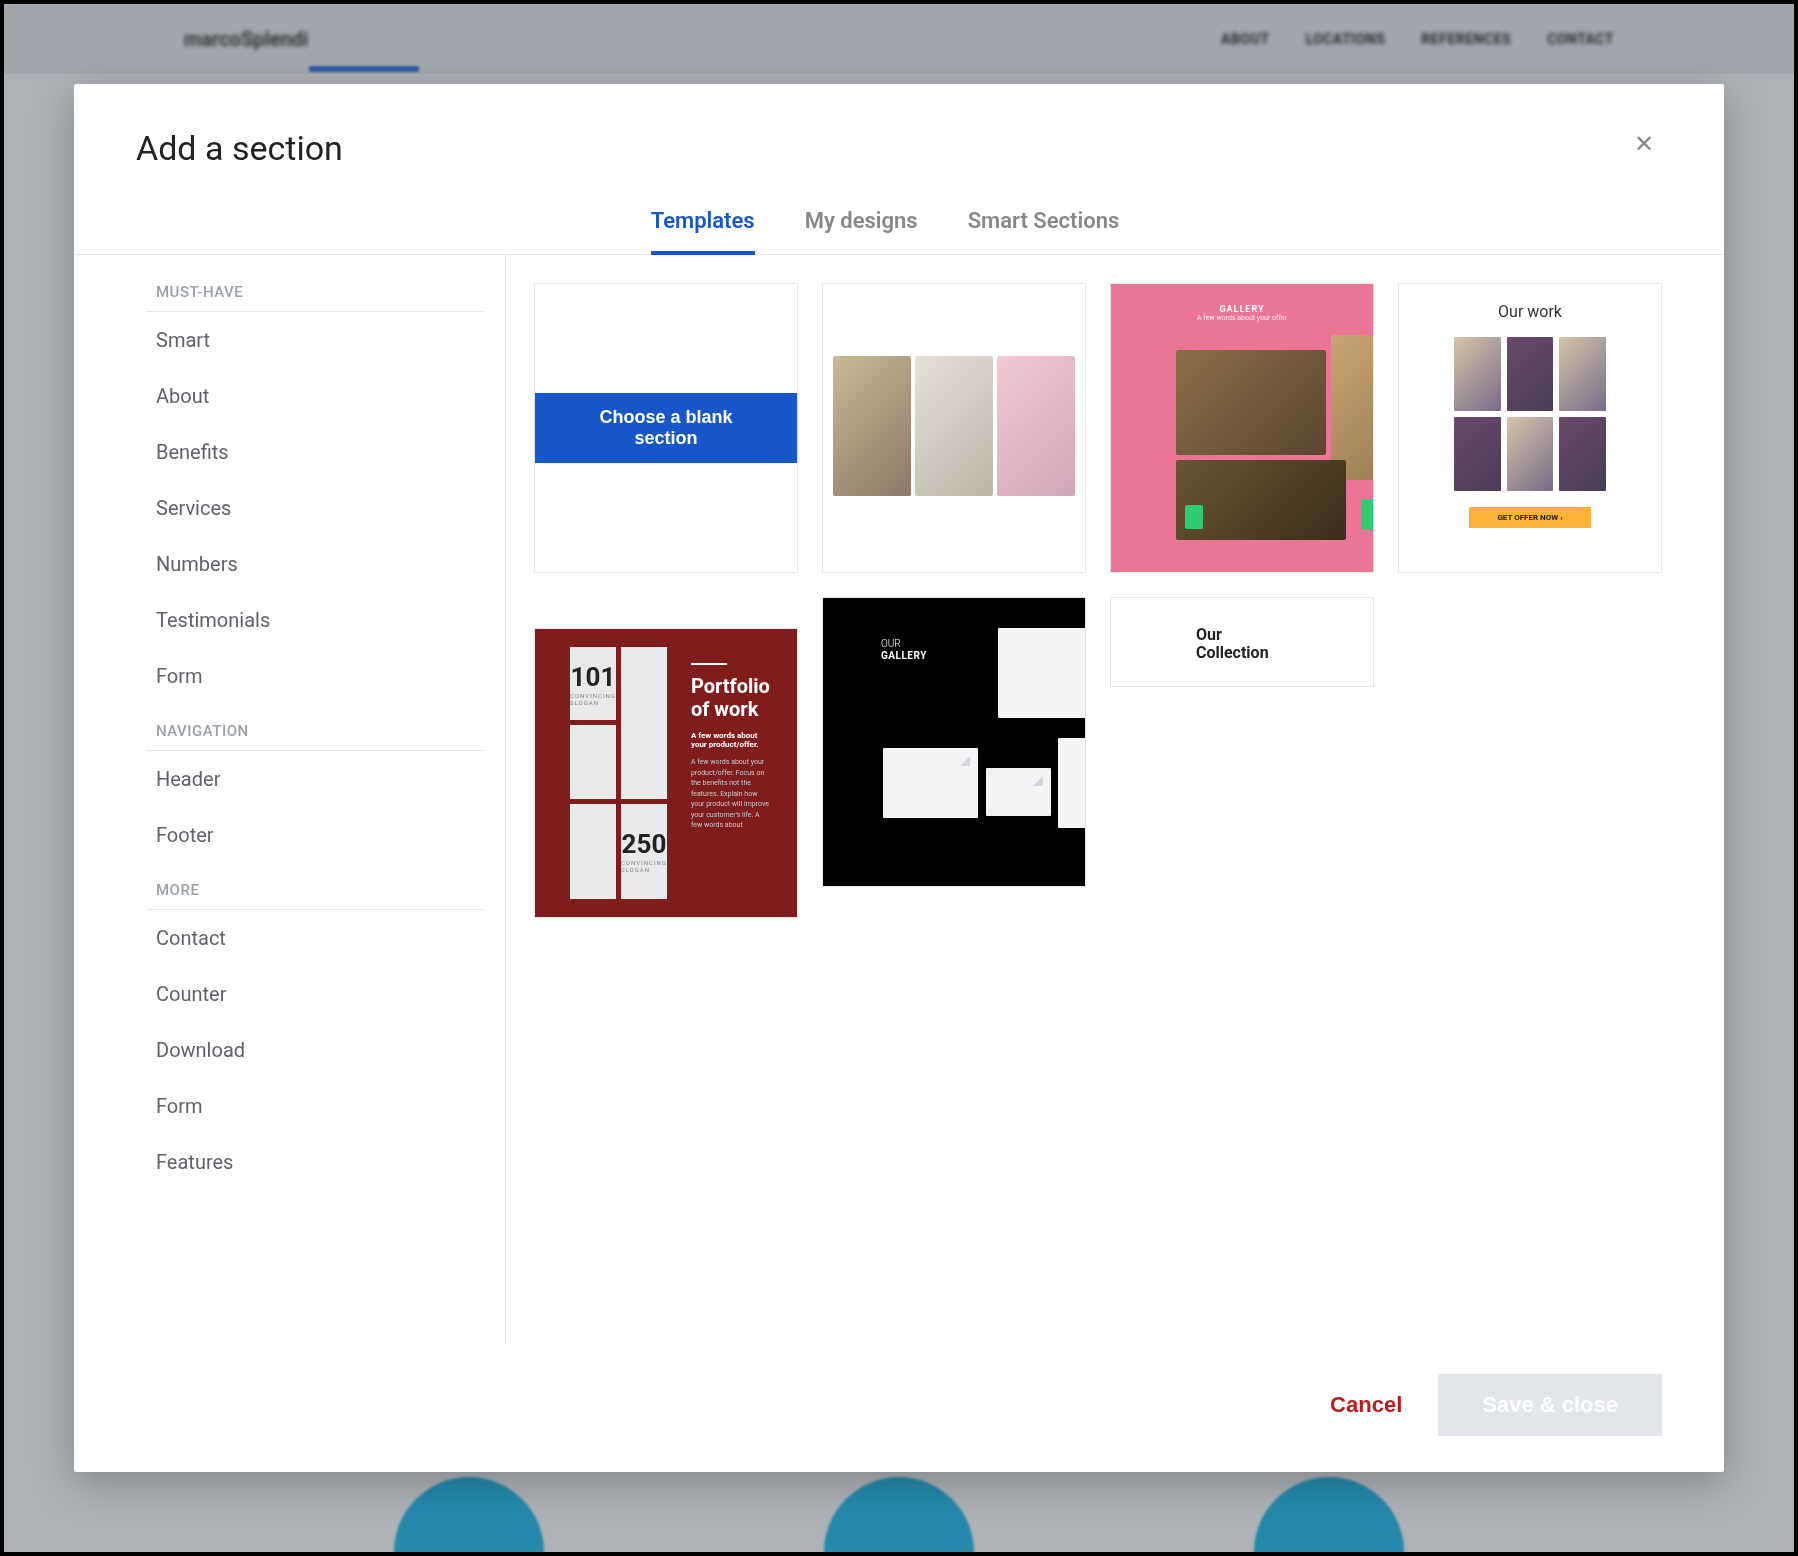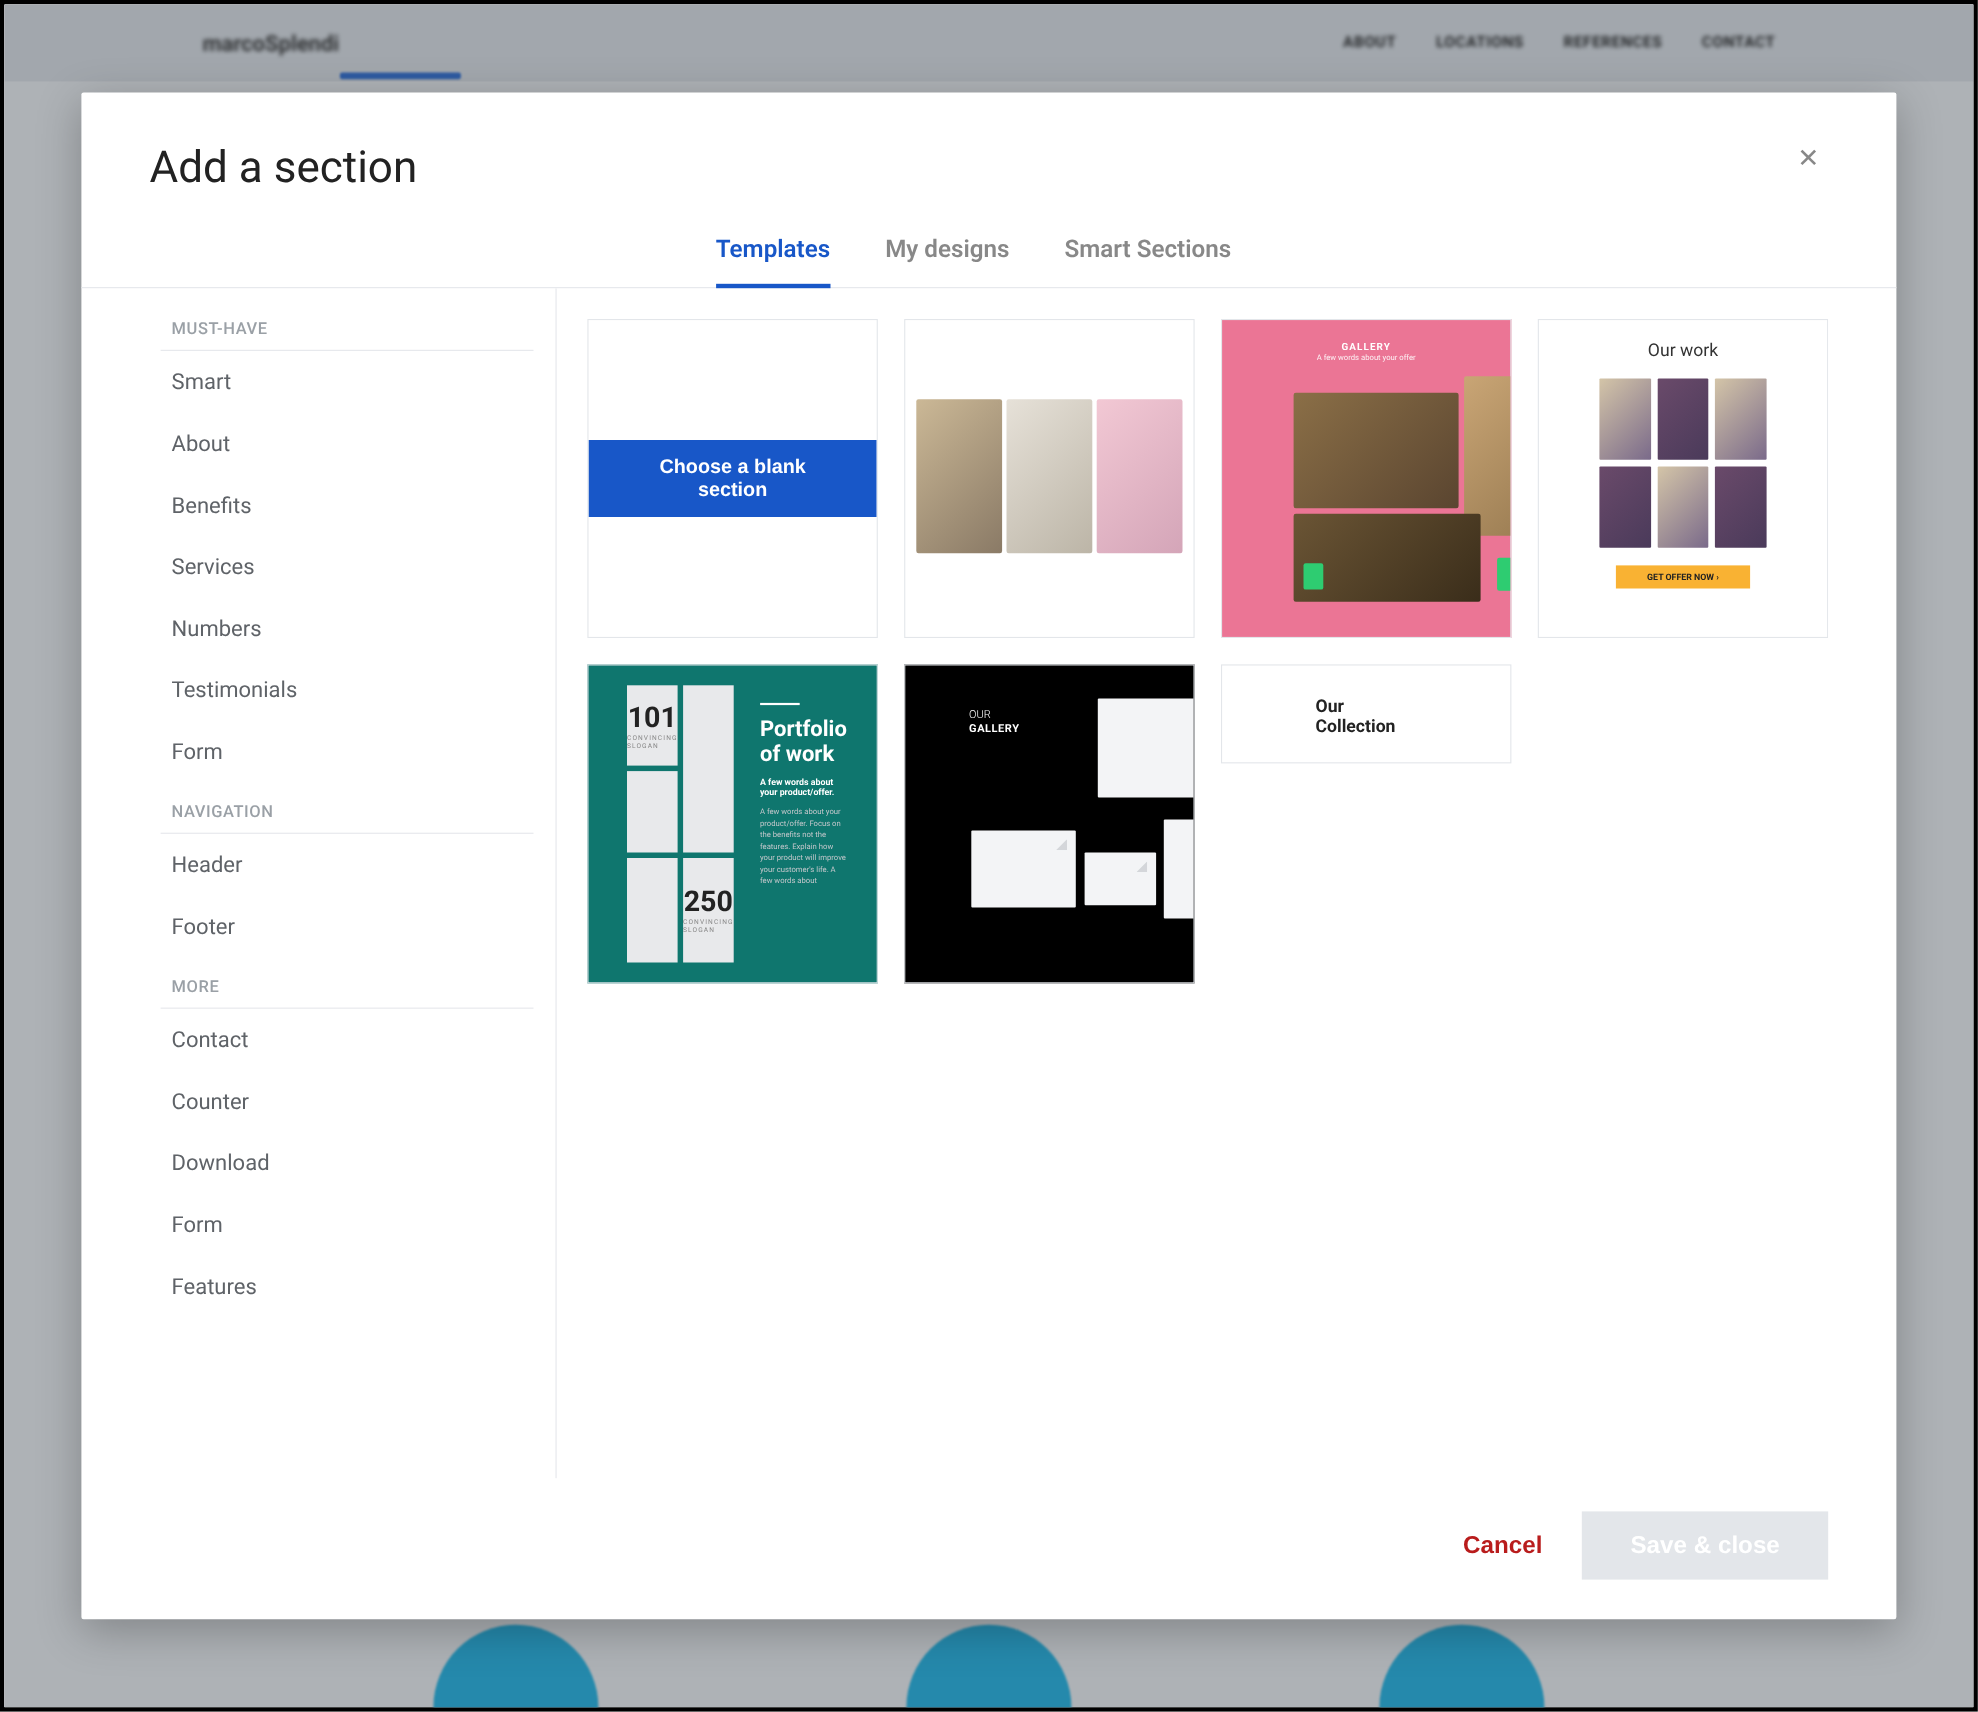--- a/index.html
+++ b/index.html
@@ -15,21 +15,21 @@
 .bg-middle { flex: 1; background: #f2f4f7; }
 .bg-icons { position: absolute; bottom: 0; left: 0; right: 0; height: 120px; display: flex; justify-content: space-around; align-items: flex-end; padding: 0 250px; }
 .bg-icon { width: 150px; height: 150px; background: #1fb6e8; border-radius: 50%; transform: translateY(50%); display: flex; align-items: center; justify-content: center; color: #fff; font-size: 56px; filter: blur(1px); }
 
 
 .overlay { position: absolute; inset: 0; background: rgba(50,55,60,0.35); display: flex; align-items: center; justify-content: center; padding: 80px 70px; }
 .modal { background: #fff; width: 100%; height: 100%; border-radius: 2px; display: flex; flex-direction: column; box-shadow: 0 10px 40px rgba(0,0,0,0.25); }
 
 
 .modal-header { padding: 44px 62px 0 62px; display: flex; align-items: flex-start; justify-content: space-between; }
-.modal-title { font-size: 40px; font-weight: 400; color: #222; }
+.modal-title { font-size: 34px; font-weight: 400; color: #222; }
 .close-btn { font-size: 24px; color: #888; cursor: pointer; padding: 4px 8px; line-height: 1; }
 
 
 .tabs { display: flex; gap: 50px; padding: 40px 90px 0 62px; border-bottom: 1px solid #e5e7eb; justify-content: center; }
 .tab { font-size: 22px; font-weight: 600; color: #888; padding-bottom: 18px; cursor: pointer; border-bottom: 4px solid transparent; margin-bottom: -1px; }
 .tab.active { color: #1857c8; border-bottom-color: #1857c8; }
 
 
 .modal-body { flex: 1; display: flex; overflow: hidden; padding: 0 62px; }
 .sidebar { width: 370px; border-right: 1px solid #e5e7eb; padding: 10px 20px 0 10px; overflow-y: auto; }
@@ -65,21 +65,21 @@
 
 
 .c4 { padding: 18px 55px; text-align: center; }
 .c4 .title { font-size: 16px; margin-bottom: 16px; color: #333; }
 .c4 .grid6 { display: grid; grid-template-columns: repeat(3,1fr); gap: 6px; margin-bottom: 14px; }
 .c4 .room { height: 74px; background: linear-gradient(135deg,#d4c5a8,#7a6a8a); border-radius: 1px; }
 .c4 .room.alt { background: linear-gradient(135deg,#6a4a6a,#4a3a5a); }
 .c4 .offer { display: inline-block; background: #f9b233; color: #222; font-size: 8px; font-weight: 700; padding: 6px 28px; }
 
 
-.c5 { background: #0f766e; display: flex; padding: 18px 35px; gap: 18px; color: #fff; }
+.c5 { background: #7f1d1d; display: flex; padding: 18px 35px; gap: 18px; color: #fff; margin-top: 31px; }
 .c5 .left { flex: 1.15; display: grid; grid-template-columns: 1fr 1fr; grid-template-rows: 1fr 1fr 1.3fr; gap: 5px; }
 .c5 .box { background: #e8e9eb; color: #222; display: flex; flex-direction: column; align-items: center; justify-content: center; }
 .c5 .box .num { font-size: 26px; font-weight: 700; }
 .c5 .box .slg { font-size: 6px; letter-spacing: 1px; color: #888; }
 .c5 .box.span2r { grid-row: span 2; }
 .c5 .right { flex: 1; padding: 16px 6px; }
 .c5 .right .line { width: 36px; height: 2px; background: #fff; margin-bottom: 10px; }
 .c5 .right .ttl { font-size: 20px; font-weight: 700; line-height: 1.15; margin-bottom: 10px; }
 .c5 .right .sm { font-size: 8px; font-weight: 700; margin-bottom: 8px; }
 .c5 .right .body { font-size: 7px; line-height: 1.5; color: #c5c8cc; }

